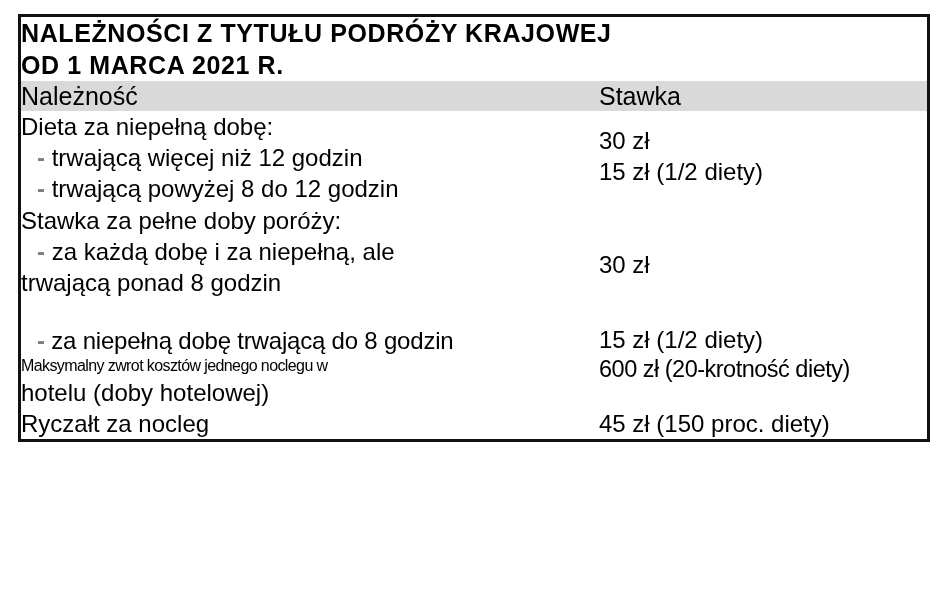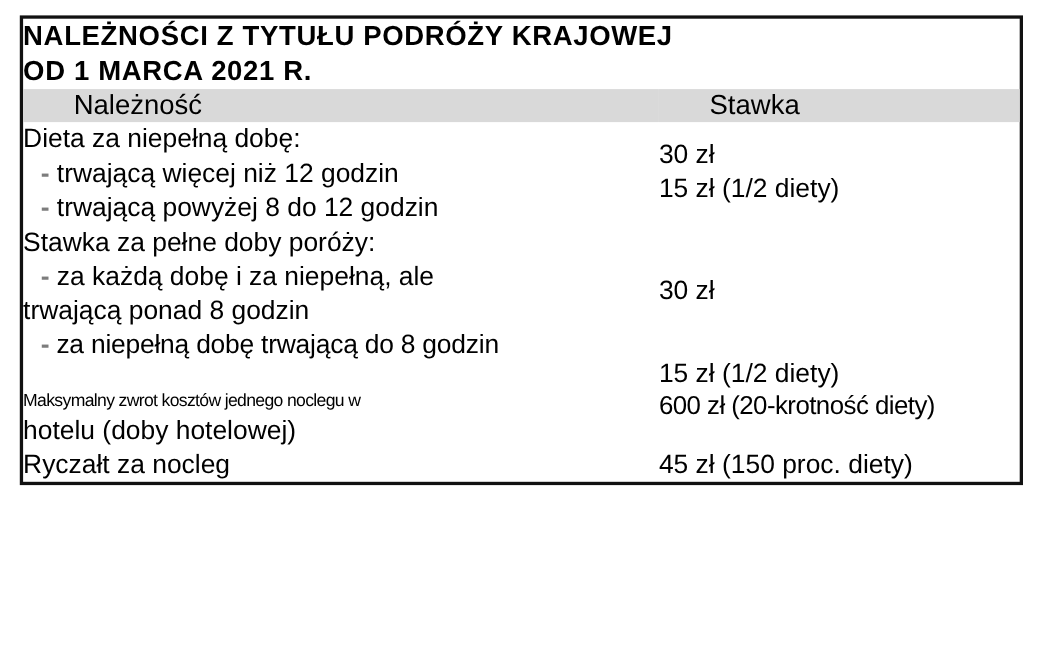--- a/index.html
+++ b/index.html
@@ -66,21 +66,20 @@
   .hdr-left {
     padding: 9px 14px 10px 14px;
     border-right: 3px solid #111111;
   }
   .hdr-right {
     padding: 9px 14px 10px 14px;
   }
   .hdr-text {
     font-size: 25px;
     line-height: 1.2;
-    padding-left: 46px;
   }
 
   
   .body-row > td {
     border-bottom: 2px solid #111111;
   }
   .body-row.last > td {
     border-bottom: 0;
   }
   .cell-left {
@@ -102,20 +101,21 @@
   }
   .dash {
     color: #7d7d7d;
     font-weight: bold;
   }
   .spacer-md { height: 14px; }
   .spacer-lg { height: 44px; }
 
   .tight {
     letter-spacing: -0.2px;
+    margin-top: 27px;
   }
   .tightest {
     letter-spacing: -0.6px;
     font-size: 16px;
   }
   .right-tight {
     letter-spacing: -0.5px;
     font-size: 23.5px;
     white-space: nowrap;
   }

